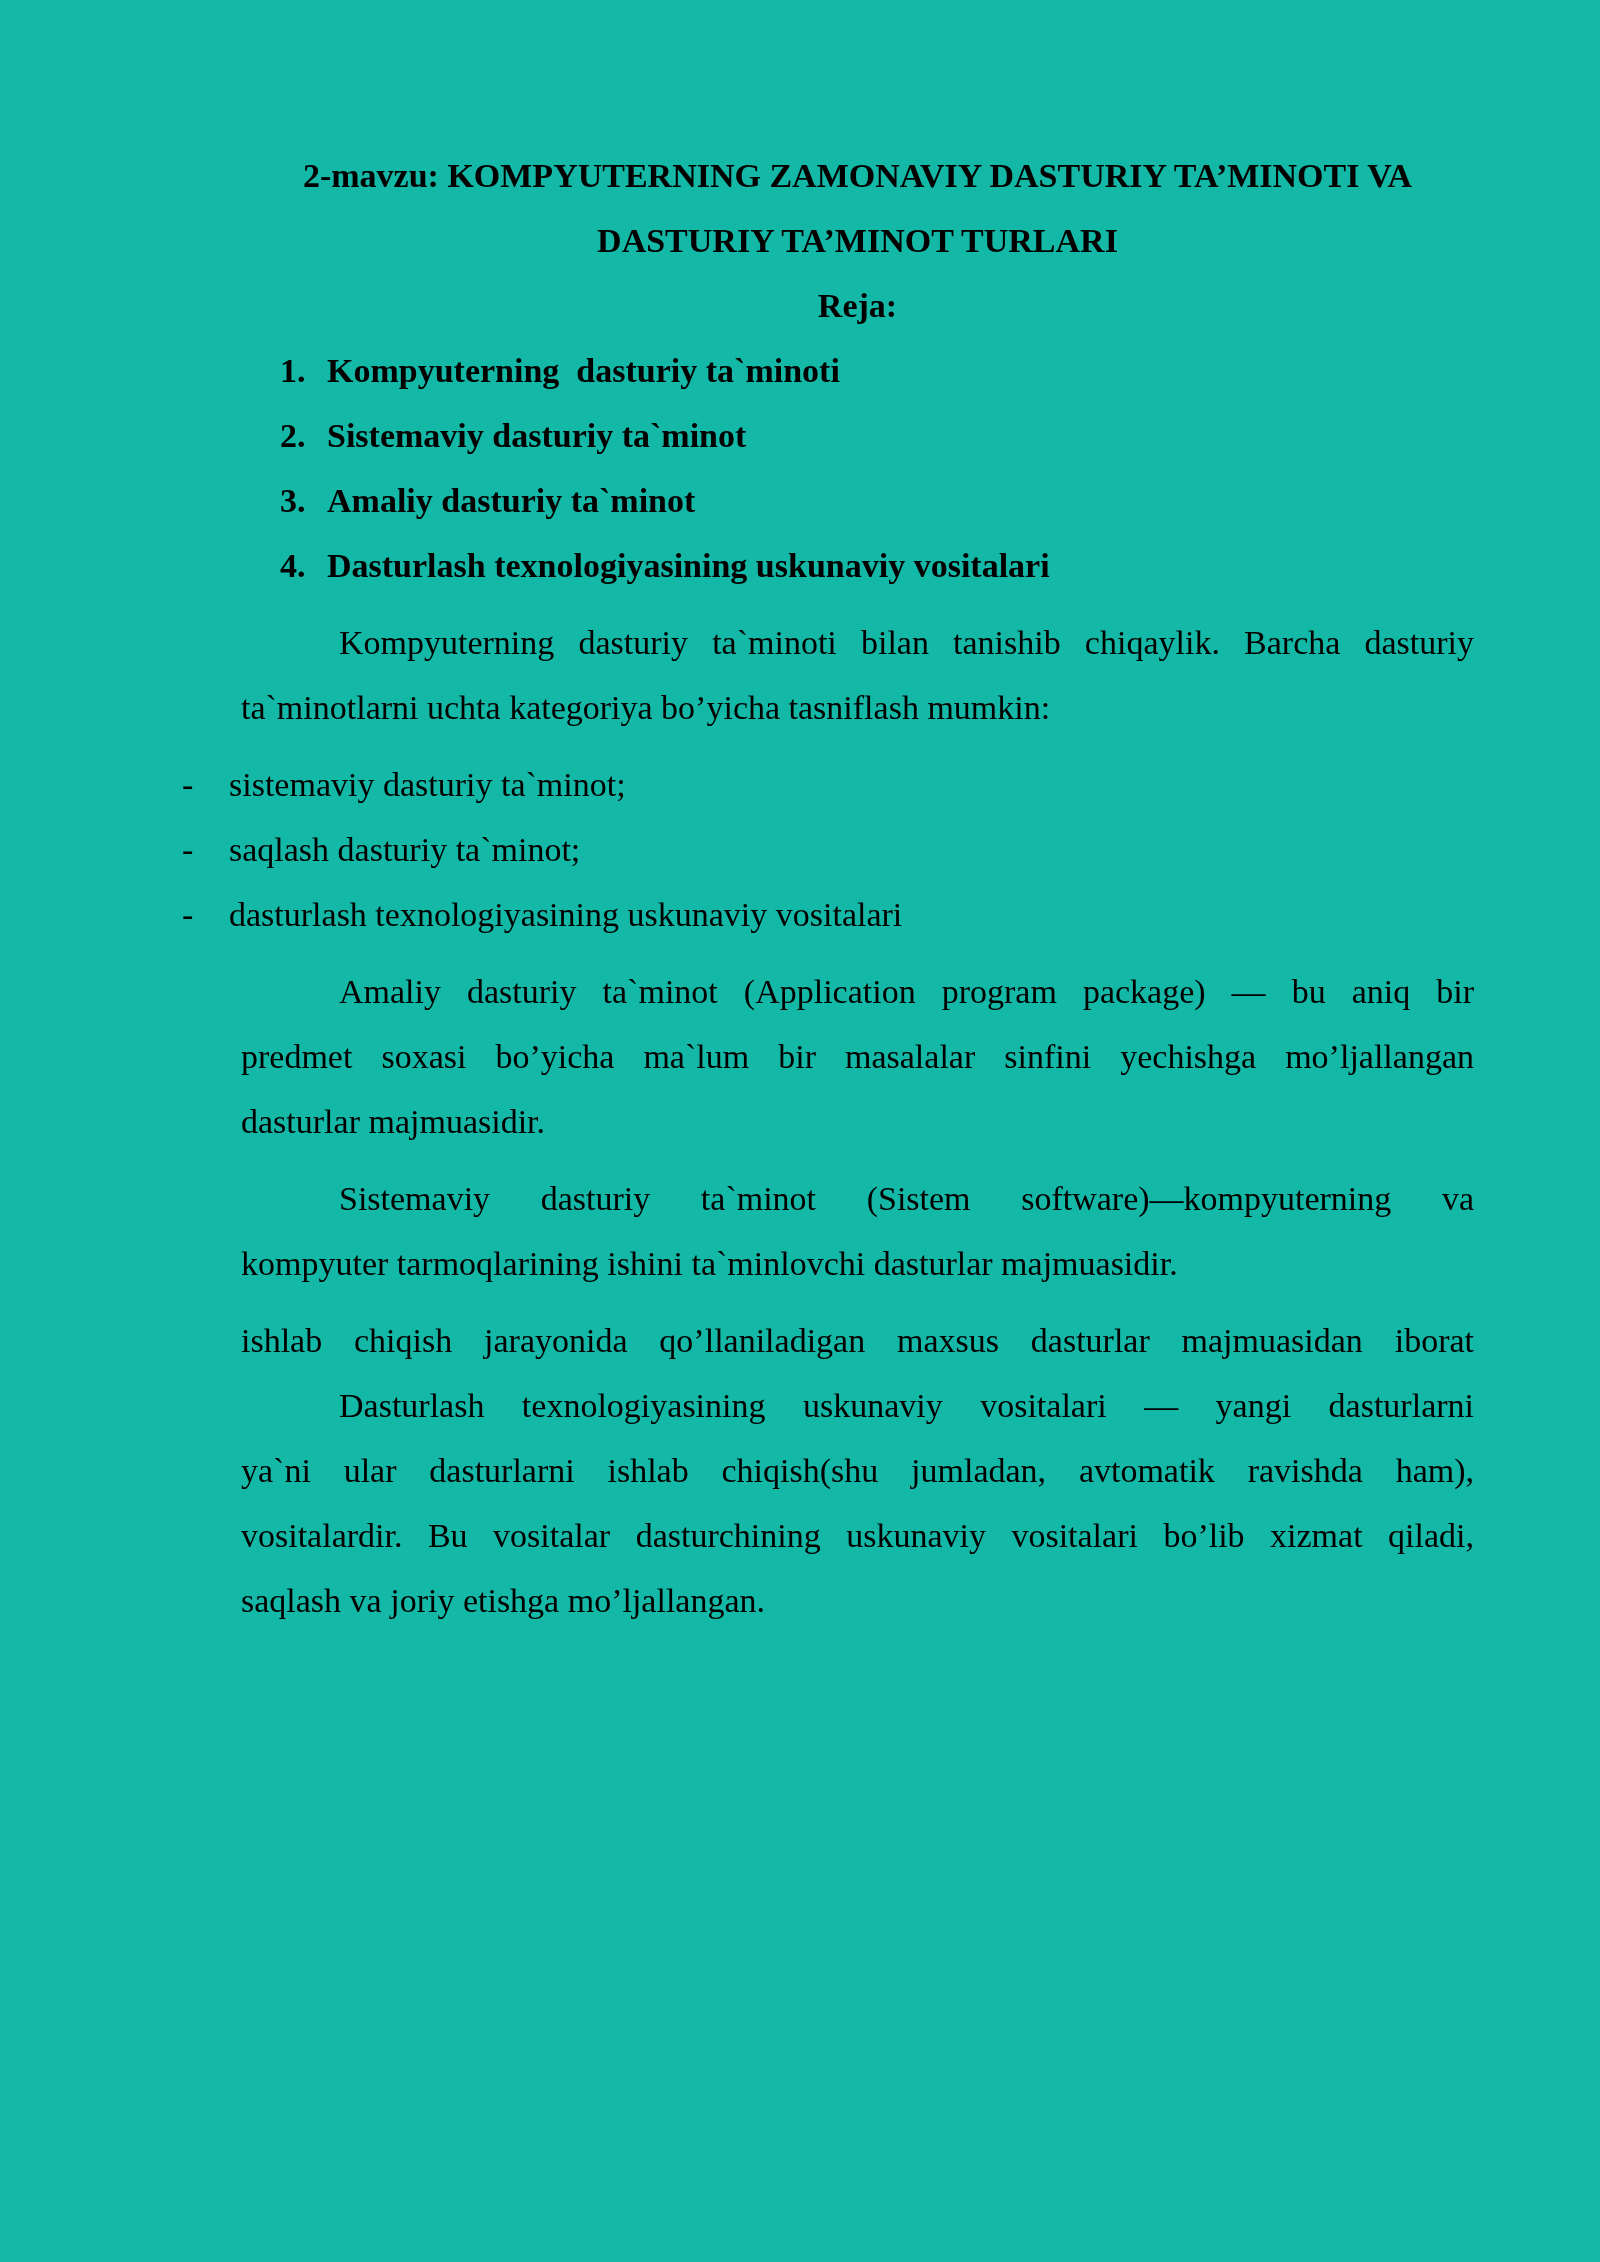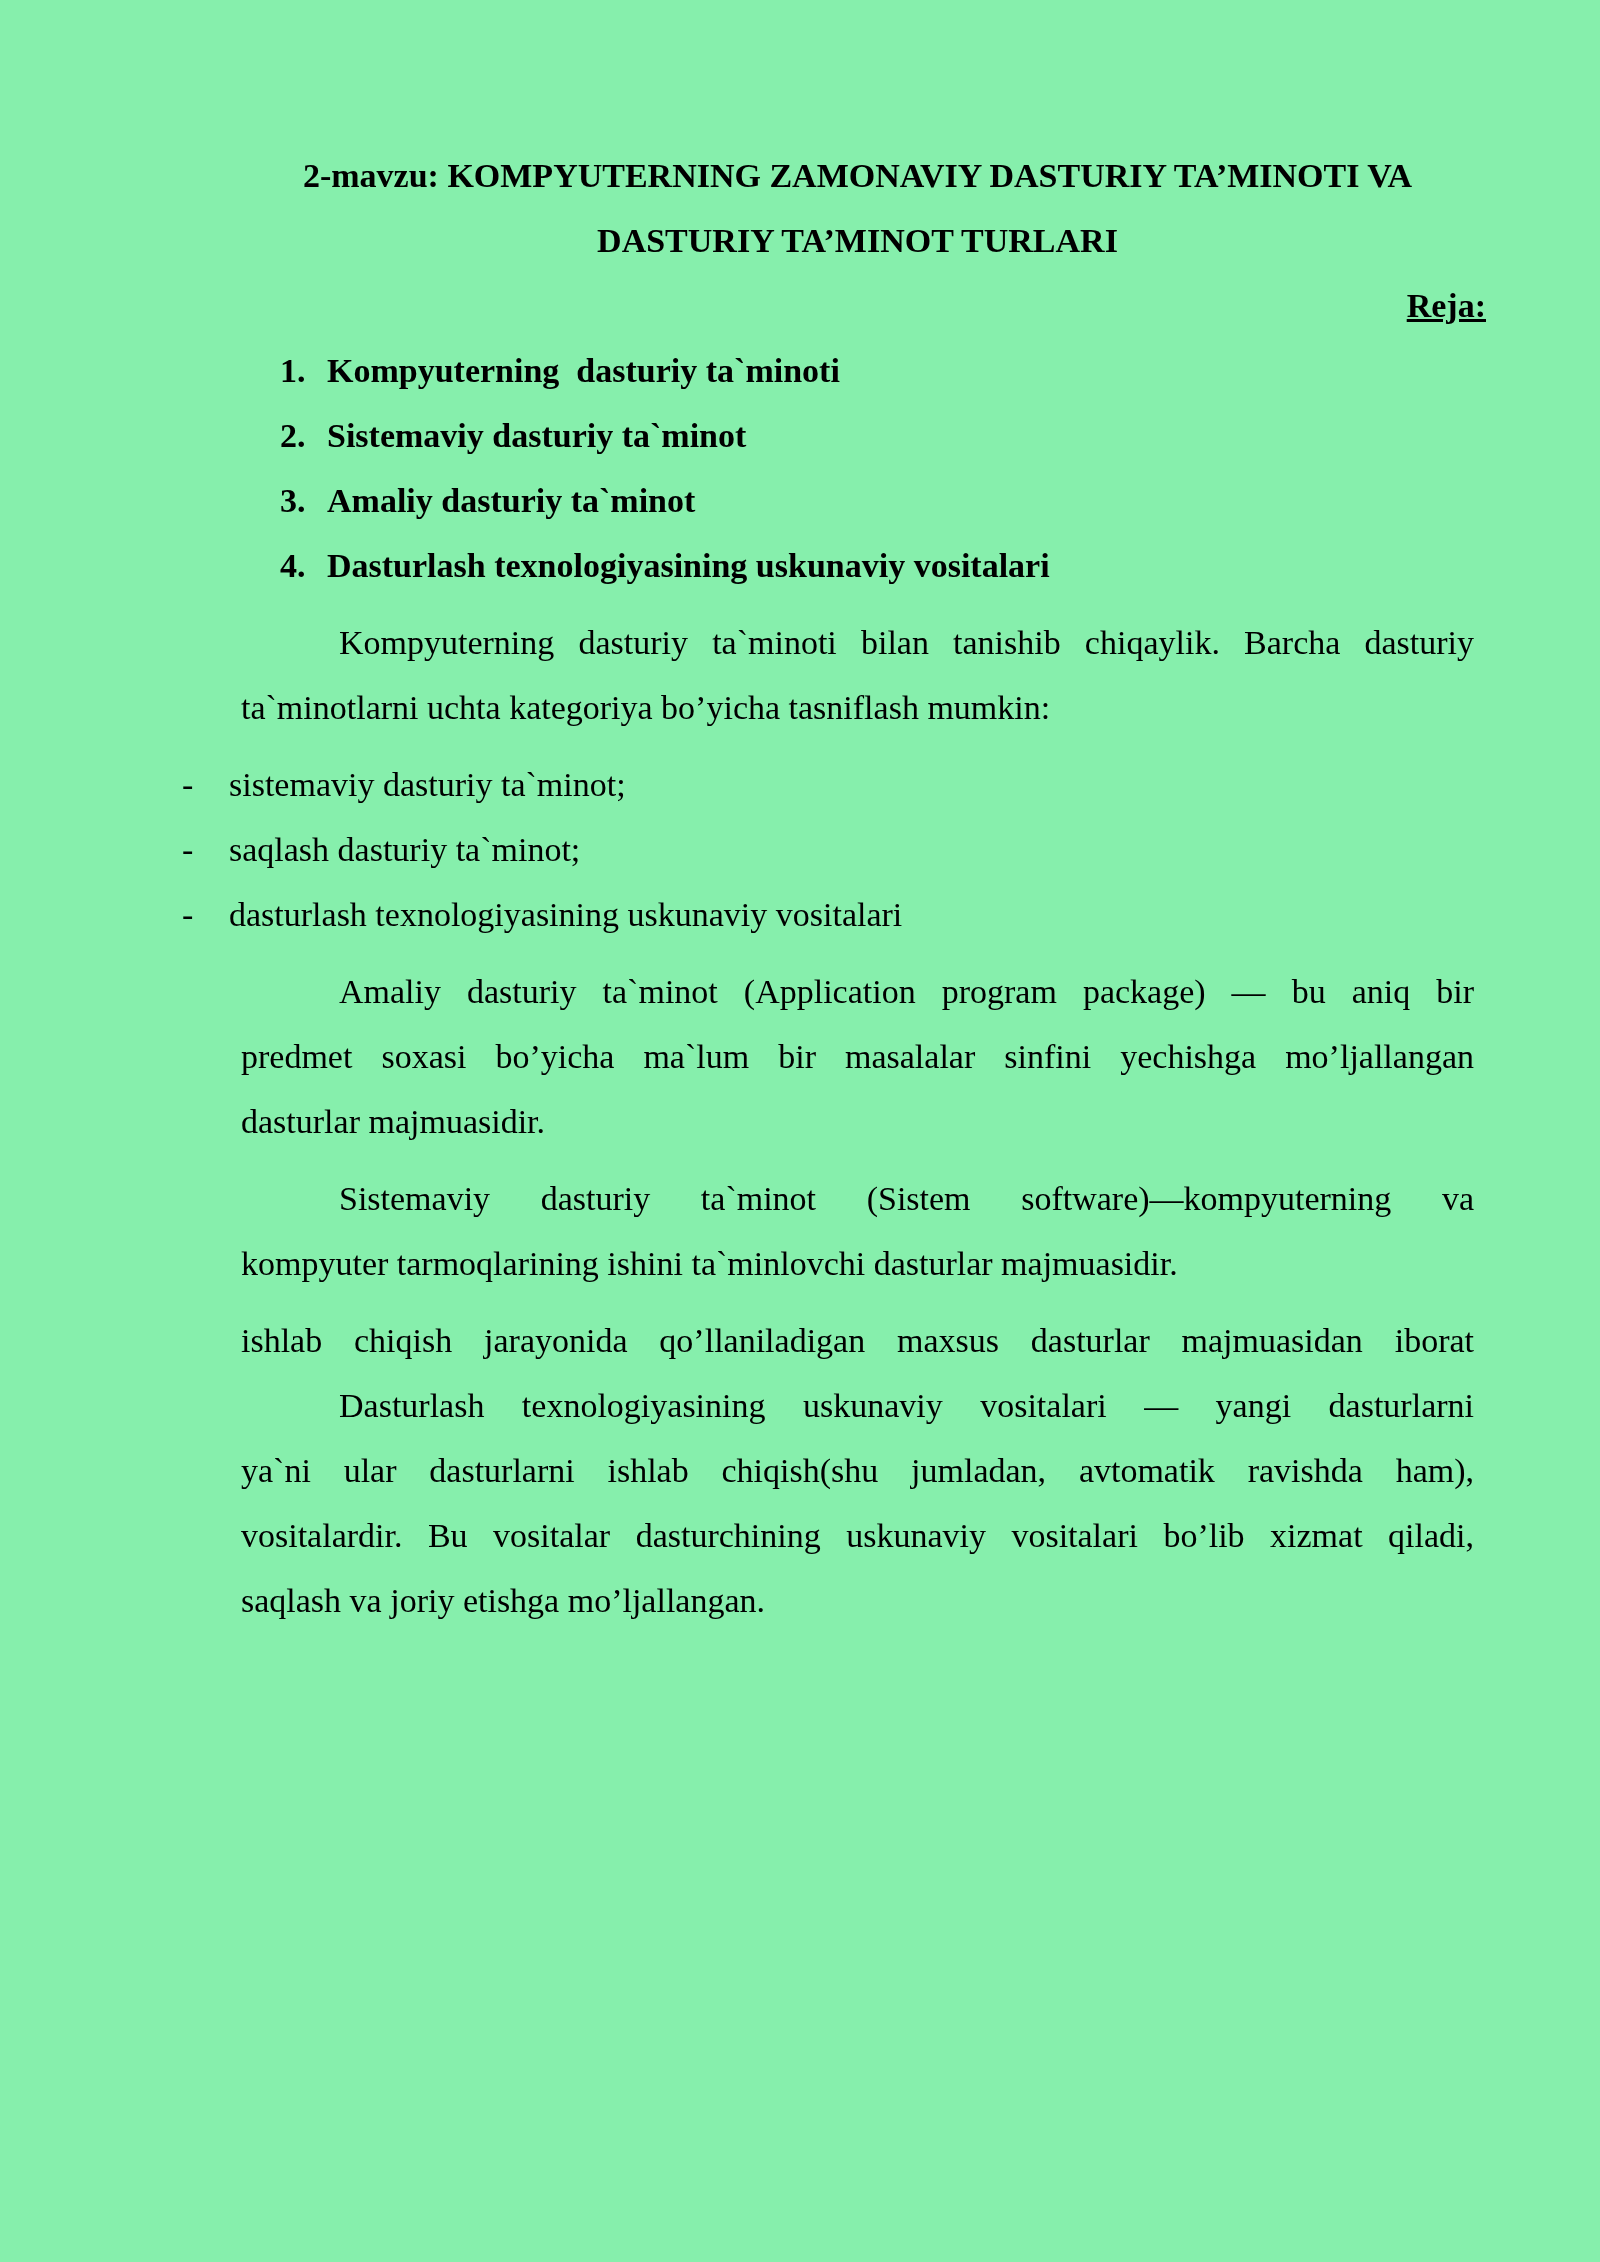--- a/index.html
+++ b/index.html
@@ -4,42 +4,41 @@
 <style>
   html, body {
     margin: 0;
     padding: 0;
     background: #ffffff;
   }
   .page {
     position: relative;
     width: 1600px;
     height: 2262px;
-    background: #86efac;
+    background: #14b8a6;
     color: #000000;
     font-family: "Liberation Serif", "DejaVu Serif", serif;
     overflow: hidden;
   }
   .content {
     position: absolute;
     left: 229px;
     top: 143px;
     width: 1257px;
     font-size: 34px;
     line-height: 65px;
   }
   .title-line {
     text-align: center;
     font-weight: bold;
     white-space: pre-wrap;
   }
   .plan-heading {
-    text-align: right;
+    text-align: center;
     font-weight: bold;
-    text-decoration: underline;
   }
   .num-item {
     font-weight: bold;
     padding-left: 51px;
   }
   .num-item .num {
     display: inline-block;
     width: 47px;
   }
   .num-item .num-text {

